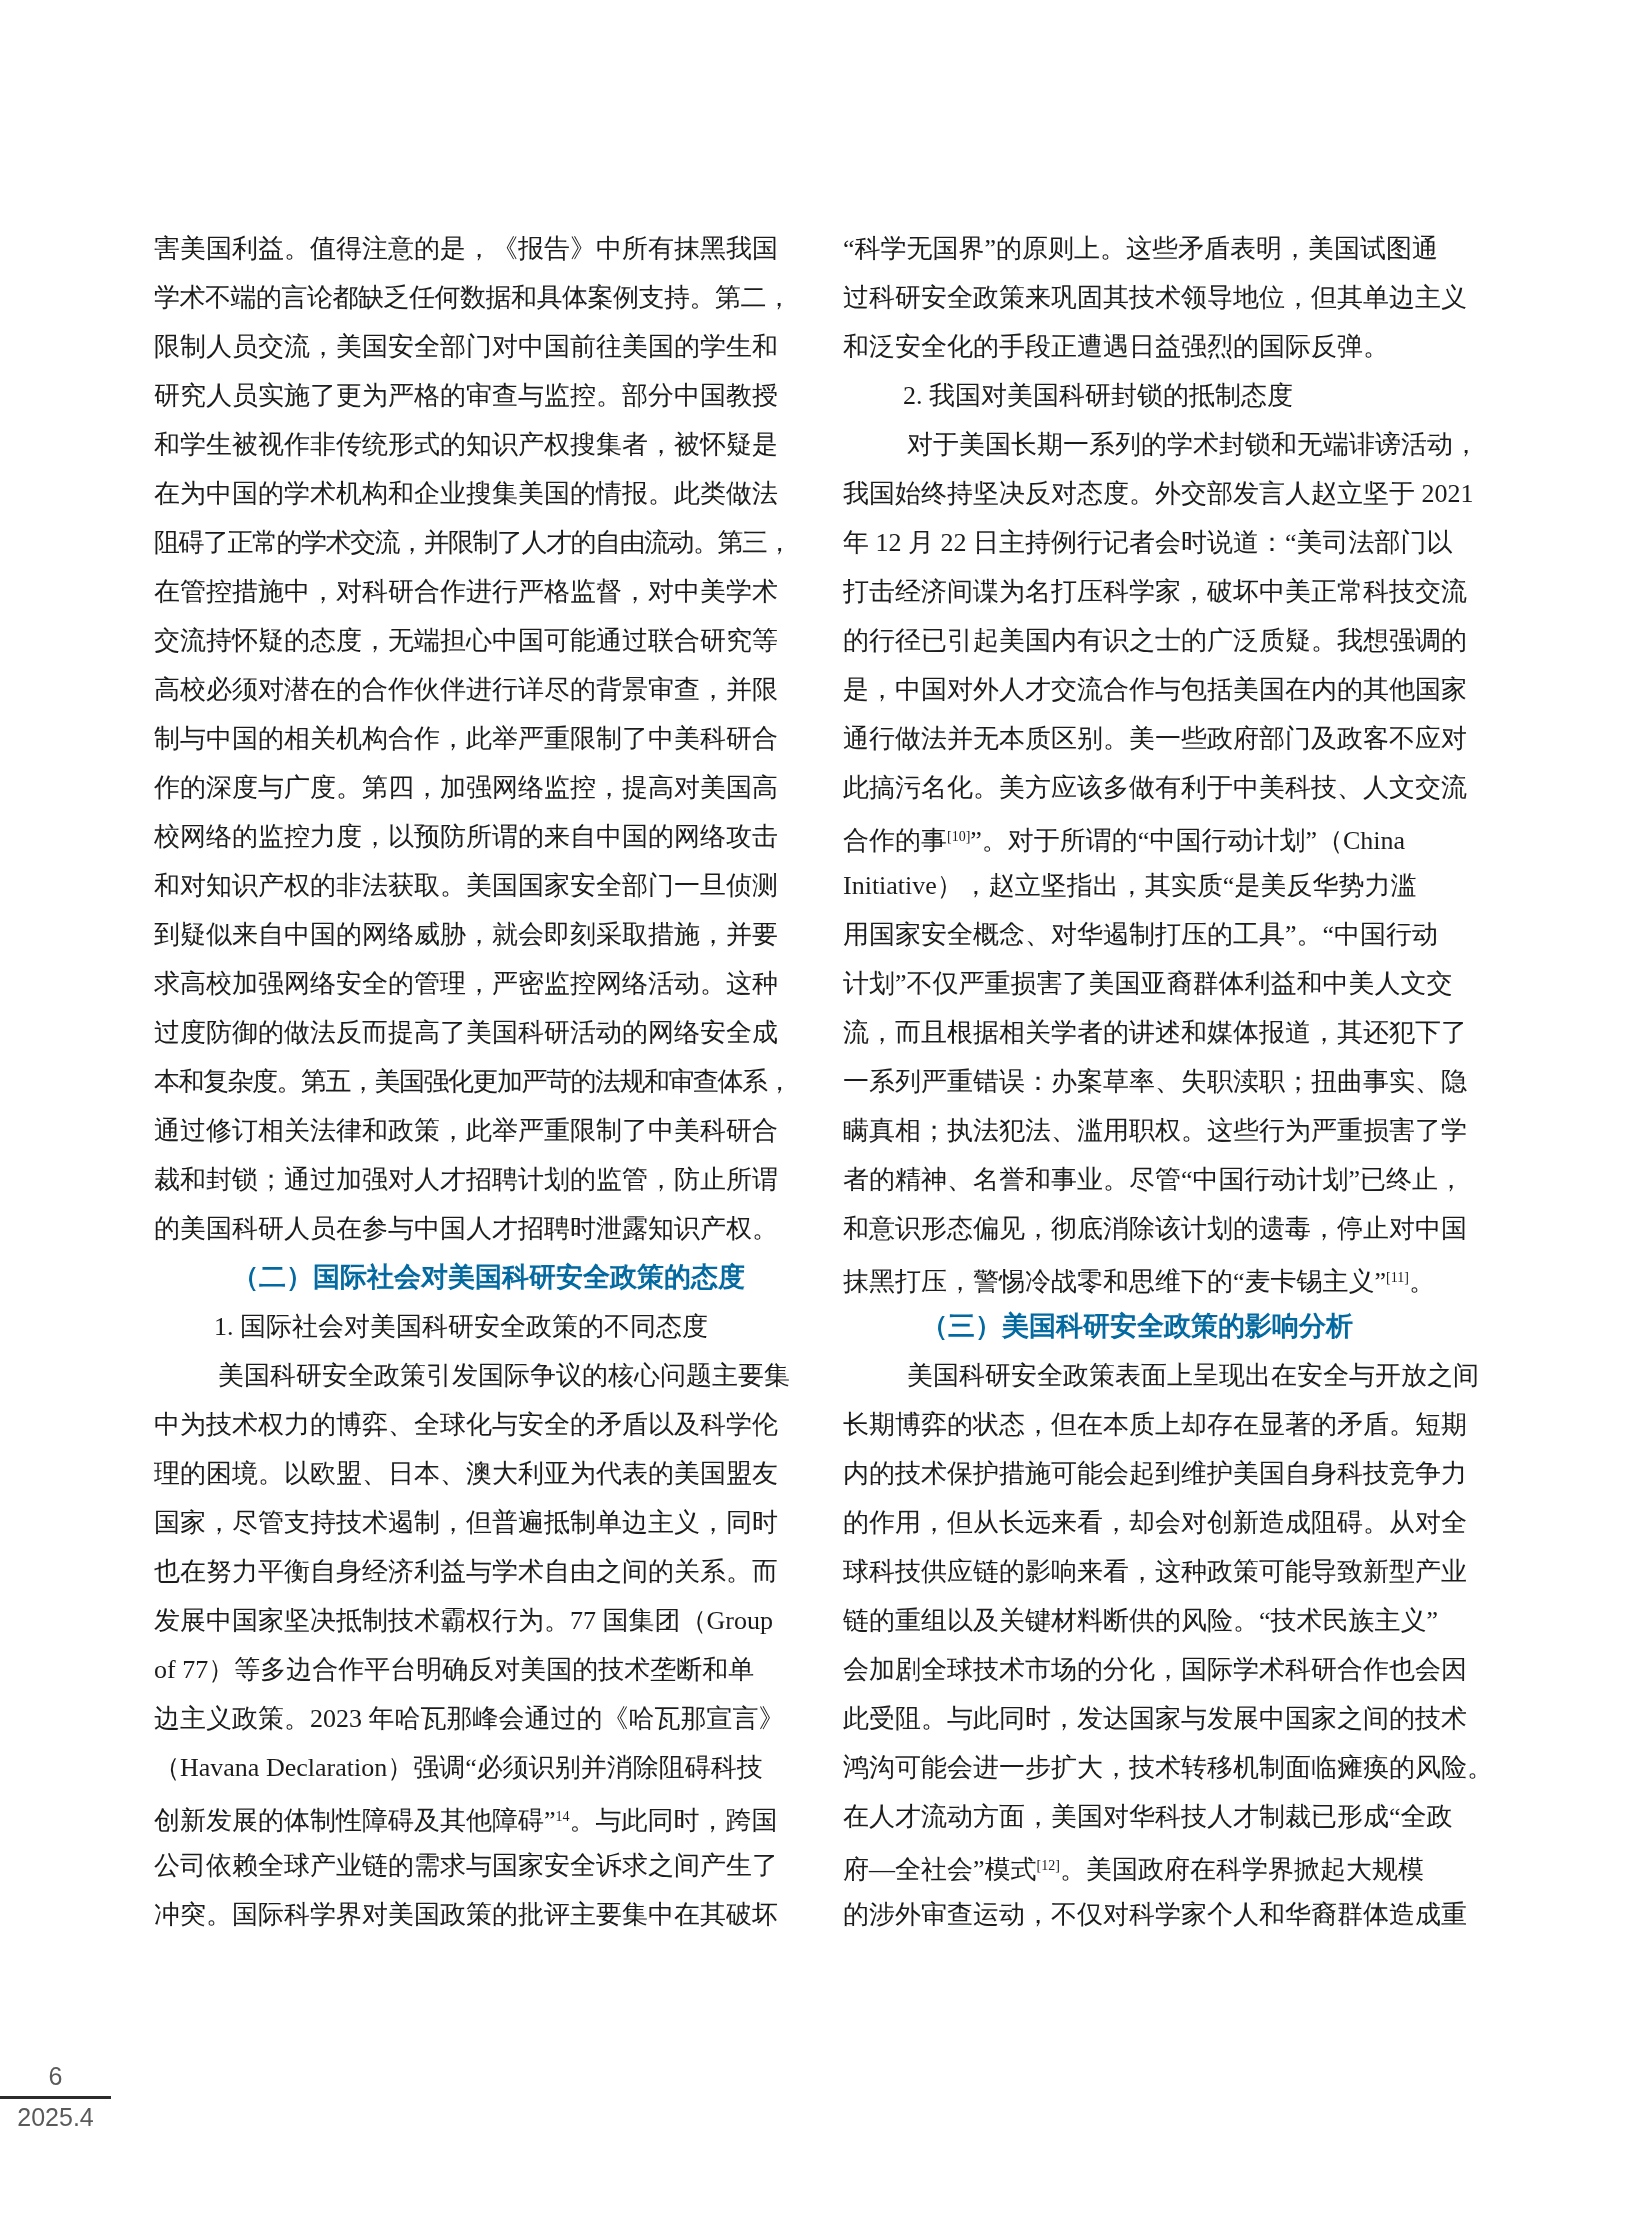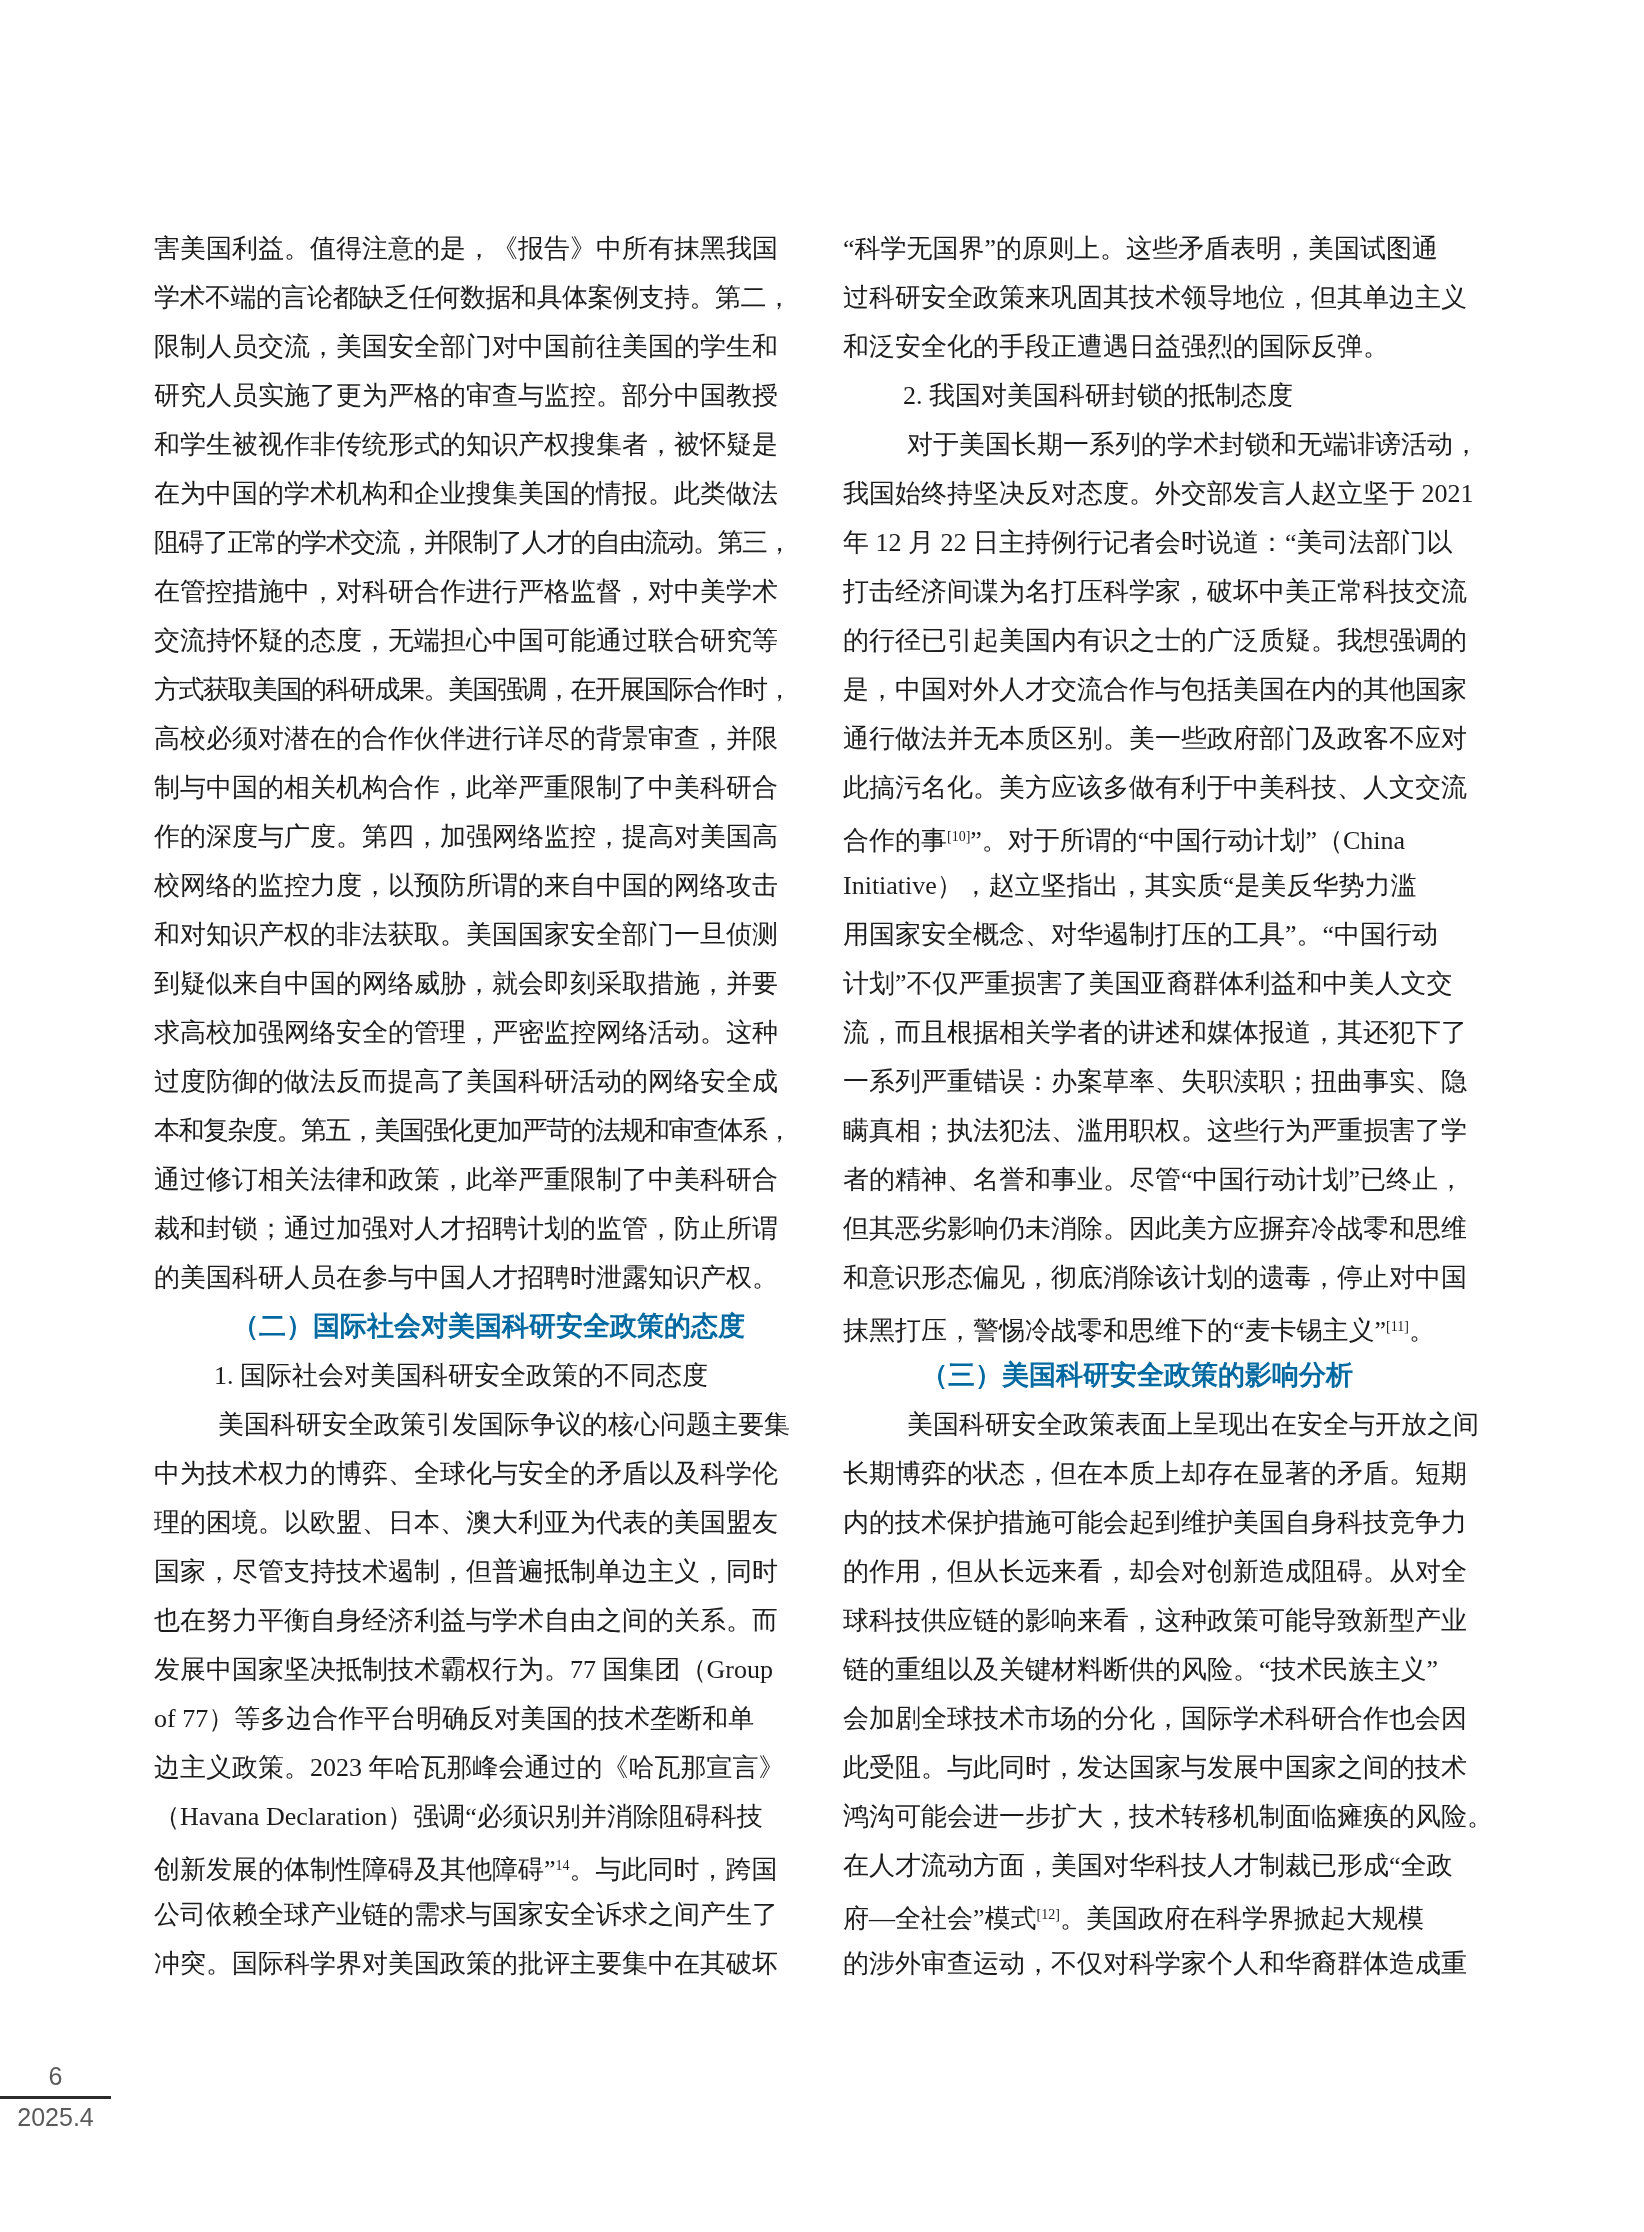--- a/index.html
+++ b/index.html
@@ -48,21 +48,20 @@
   <div class="col col-left">
       <div class="line j" style="letter-spacing: 0px;"><span>害美国利益。值得注意的是，《报告》中所有抹黑我国</span></div>
       <div class="line j" style="letter-spacing: -0.5px;"><span>学术不端的言论都缺乏任何数据和具体案例支持。第二，</span></div>
       <div class="line j" style="letter-spacing: 0px;"><span>限制人员交流，美国安全部门对中国前往美国的学生和</span></div>
       <div class="line j" style="letter-spacing: 0px;"><span>研究人员实施了更为严格的审查与监控。部分中国教授</span></div>
       <div class="line j" style="letter-spacing: 0px;"><span>和学生被视作非传统形式的知识产权搜集者，被怀疑是</span></div>
       <div class="line j" style="letter-spacing: 0px;"><span>在为中国的学术机构和企业搜集美国的情报。此类做法</span></div>
       <div class="line j" style="letter-spacing: -1.5px;"><span>阻碍了正常的学术交流，并限制了人才的自由流动。第三，</span></div>
       <div class="line j" style="letter-spacing: 0px;"><span>在管控措施中，对科研合作进行严格监督，对中美学术</span></div>
       <div class="line j" style="letter-spacing: 0px;"><span>交流持怀疑的态度，无端担心中国可能通过联合研究等</span></div>
-      <div class="line j" style="letter-spacing: -1.5px;"><span>方式获取美国的科研成果。美国强调，在开展国际合作时，</span></div>
       <div class="line j" style="letter-spacing: 0px;"><span>高校必须对潜在的合作伙伴进行详尽的背景审查，并限</span></div>
       <div class="line j" style="letter-spacing: 0px;"><span>制与中国的相关机构合作，此举严重限制了中美科研合</span></div>
       <div class="line j" style="letter-spacing: 0px;"><span>作的深度与广度。第四，加强网络监控，提高对美国高</span></div>
       <div class="line j" style="letter-spacing: 0px;"><span>校网络的监控力度，以预防所谓的来自中国的网络攻击</span></div>
       <div class="line j" style="letter-spacing: 0px;"><span>和对知识产权的非法获取。美国国家安全部门一旦侦测</span></div>
       <div class="line j" style="letter-spacing: 0px;"><span>到疑似来自中国的网络威胁，就会即刻采取措施，并要</span></div>
       <div class="line j" style="letter-spacing: 0px;"><span>求高校加强网络安全的管理，严密监控网络活动。这种</span></div>
       <div class="line j" style="letter-spacing: 0px;"><span>过度防御的做法反而提高了美国科研活动的网络安全成</span></div>
       <div class="line j" style="letter-spacing: -1.5px;"><span>本和复杂度。第五，美国强化更加严苛的法规和审查体系，</span></div>
       <div class="line j" style="letter-spacing: 0px;"><span>通过修订相关法律和政策，此举严重限制了中美科研合</span></div>
@@ -98,21 +97,20 @@
       <div class="line j" style="letter-spacing: 0px;"><span>通行做法并无本质区别。美一些政府部门及政客不应对</span></div>
       <div class="line j" style="letter-spacing: 0px;"><span>此搞污名化。美方应该多做有利于中美科技、人文交流</span></div>
       <div class="line j" style="letter-spacing: 0px;"><span>合作的事</span><sup>[10]</sup><span>”。对于所谓的“中国行动计划”（China</span></div>
       <div class="line j" style="letter-spacing: 0px;"><span>Initiative），赵立坚指出，其实质“是美反华势力滥</span></div>
       <div class="line j" style="letter-spacing: 0px;"><span>用国家安全概念、对华遏制打压的工具”。“中国行动</span></div>
       <div class="line j" style="letter-spacing: 0px;"><span>计划”不仅严重损害了美国亚裔群体利益和中美人文交</span></div>
       <div class="line j" style="letter-spacing: 0px;"><span>流，而且根据相关学者的讲述和媒体报道，其还犯下了</span></div>
       <div class="line j" style="letter-spacing: 0px;"><span>一系列严重错误：办案草率、失职渎职；扭曲事实、隐</span></div>
       <div class="line j" style="letter-spacing: 0px;"><span>瞒真相；执法犯法、滥用职权。这些行为严重损害了学</span></div>
       <div class="line j" style="letter-spacing: 0px;"><span>者的精神、名誉和事业。尽管“中国行动计划”已终止，</span></div>
-      <div class="line j" style="letter-spacing: 0px;"><span>但其恶劣影响仍未消除。因此美方应摒弃冷战零和思维</span></div>
       <div class="line j" style="letter-spacing: 0px;"><span>和意识形态偏见，彻底消除该计划的遗毒，停止对中国</span></div>
       <div class="line end"><span>抹黑打压，警惕冷战零和思维下的“麦卡锡主义”</span><sup>[11]</sup><span>。</span></div>
       <div class="line h2"><span>（三）美国科研安全政策的影响分析</span></div>
       <div class="line pstart" style="letter-spacing: 0px;"><span>美国科研安全政策表面上呈现出在安全与开放之间</span></div>
       <div class="line j" style="letter-spacing: 0px;"><span>长期博弈的状态，但在本质上却存在显著的矛盾。短期</span></div>
       <div class="line j" style="letter-spacing: 0px;"><span>内的技术保护措施可能会起到维护美国自身科技竞争力</span></div>
       <div class="line j" style="letter-spacing: 0px;"><span>的作用，但从长远来看，却会对创新造成阻碍。从对全</span></div>
       <div class="line j" style="letter-spacing: 0px;"><span>球科技供应链的影响来看，这种政策可能导致新型产业</span></div>
       <div class="line j" style="letter-spacing: 0px;"><span>链的重组以及关键材料断供的风险。“技术民族主义”</span></div>
       <div class="line j" style="letter-spacing: 0px;"><span>会加剧全球技术市场的分化，国际学术科研合作也会因</span></div>

